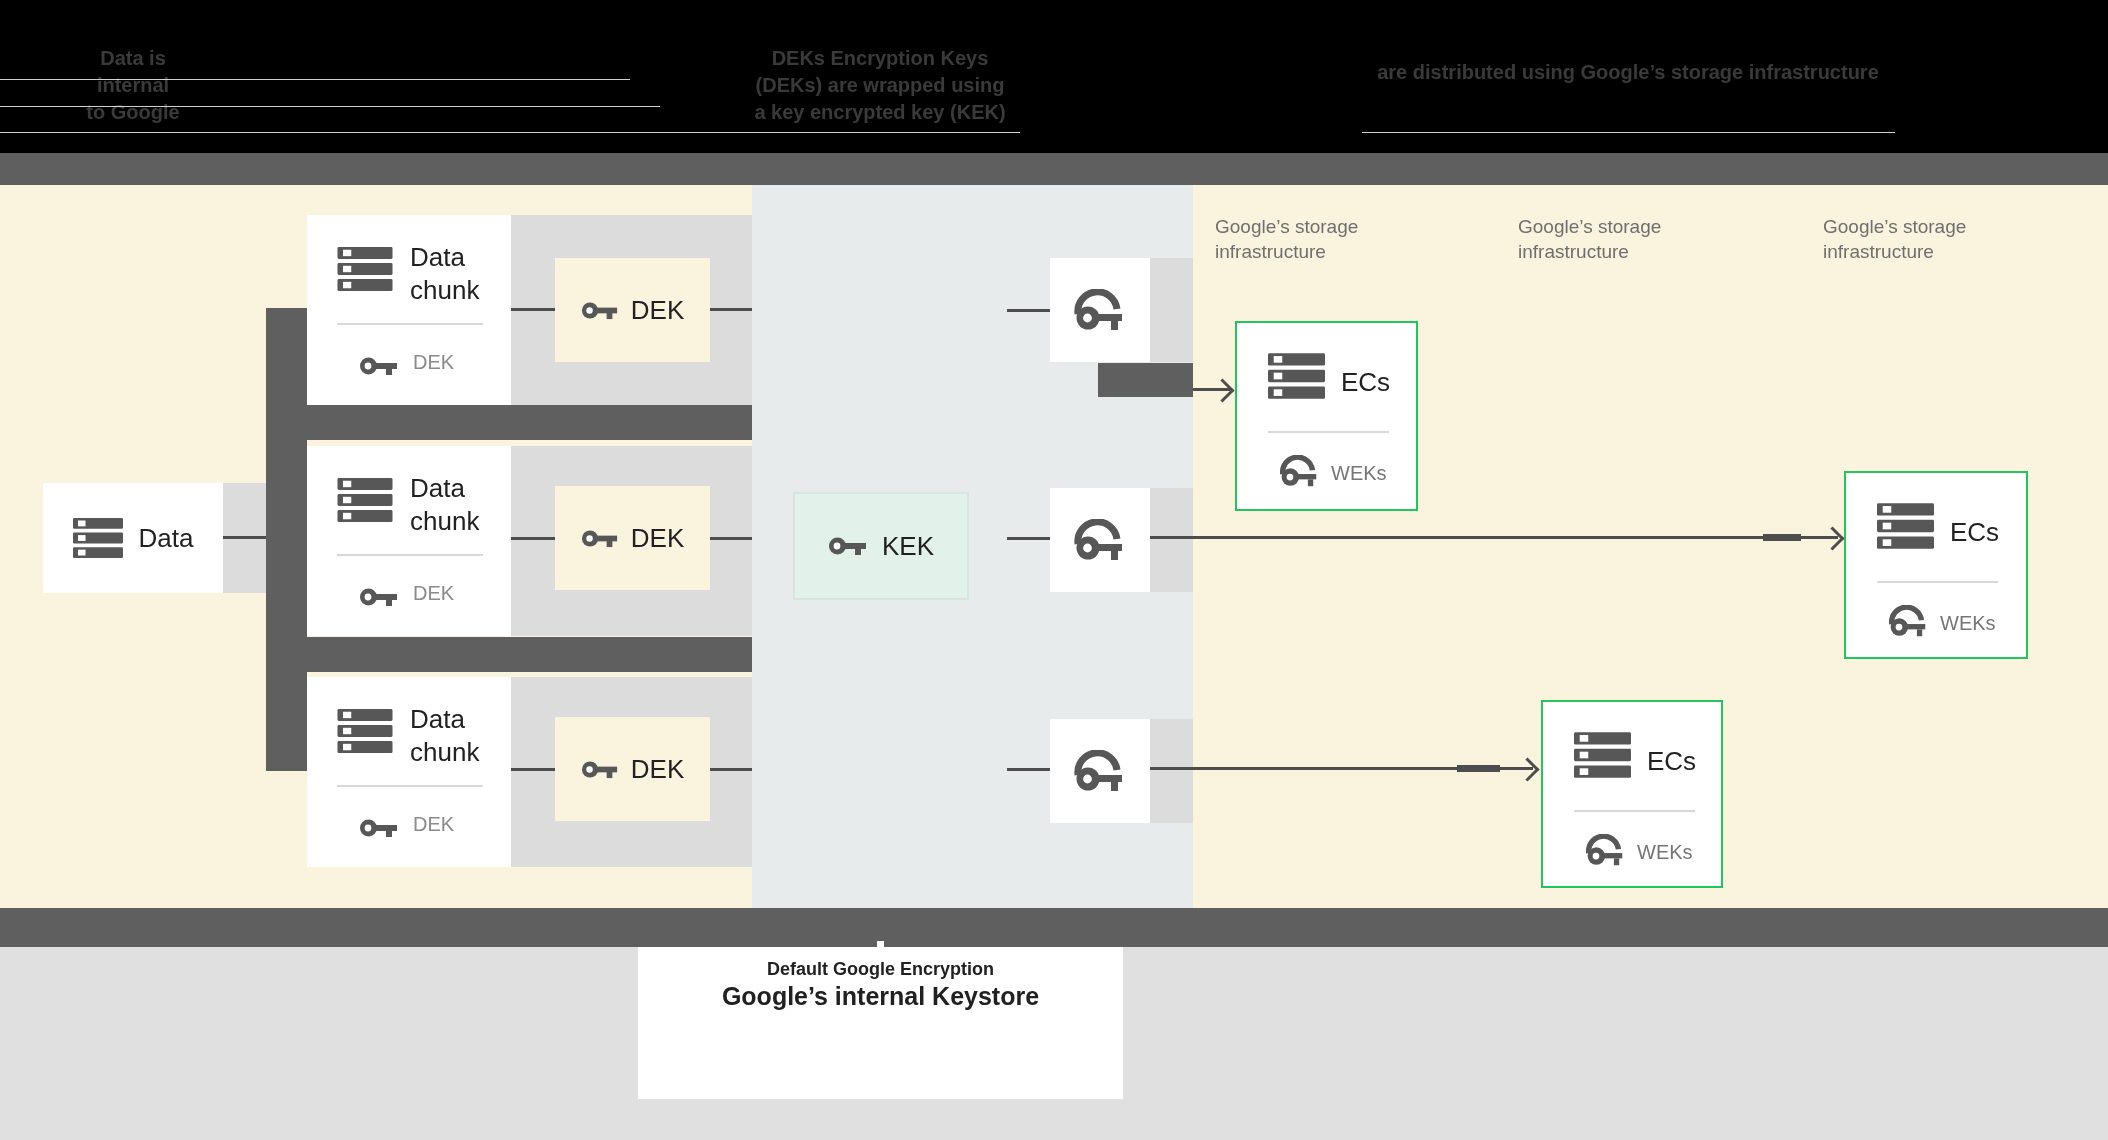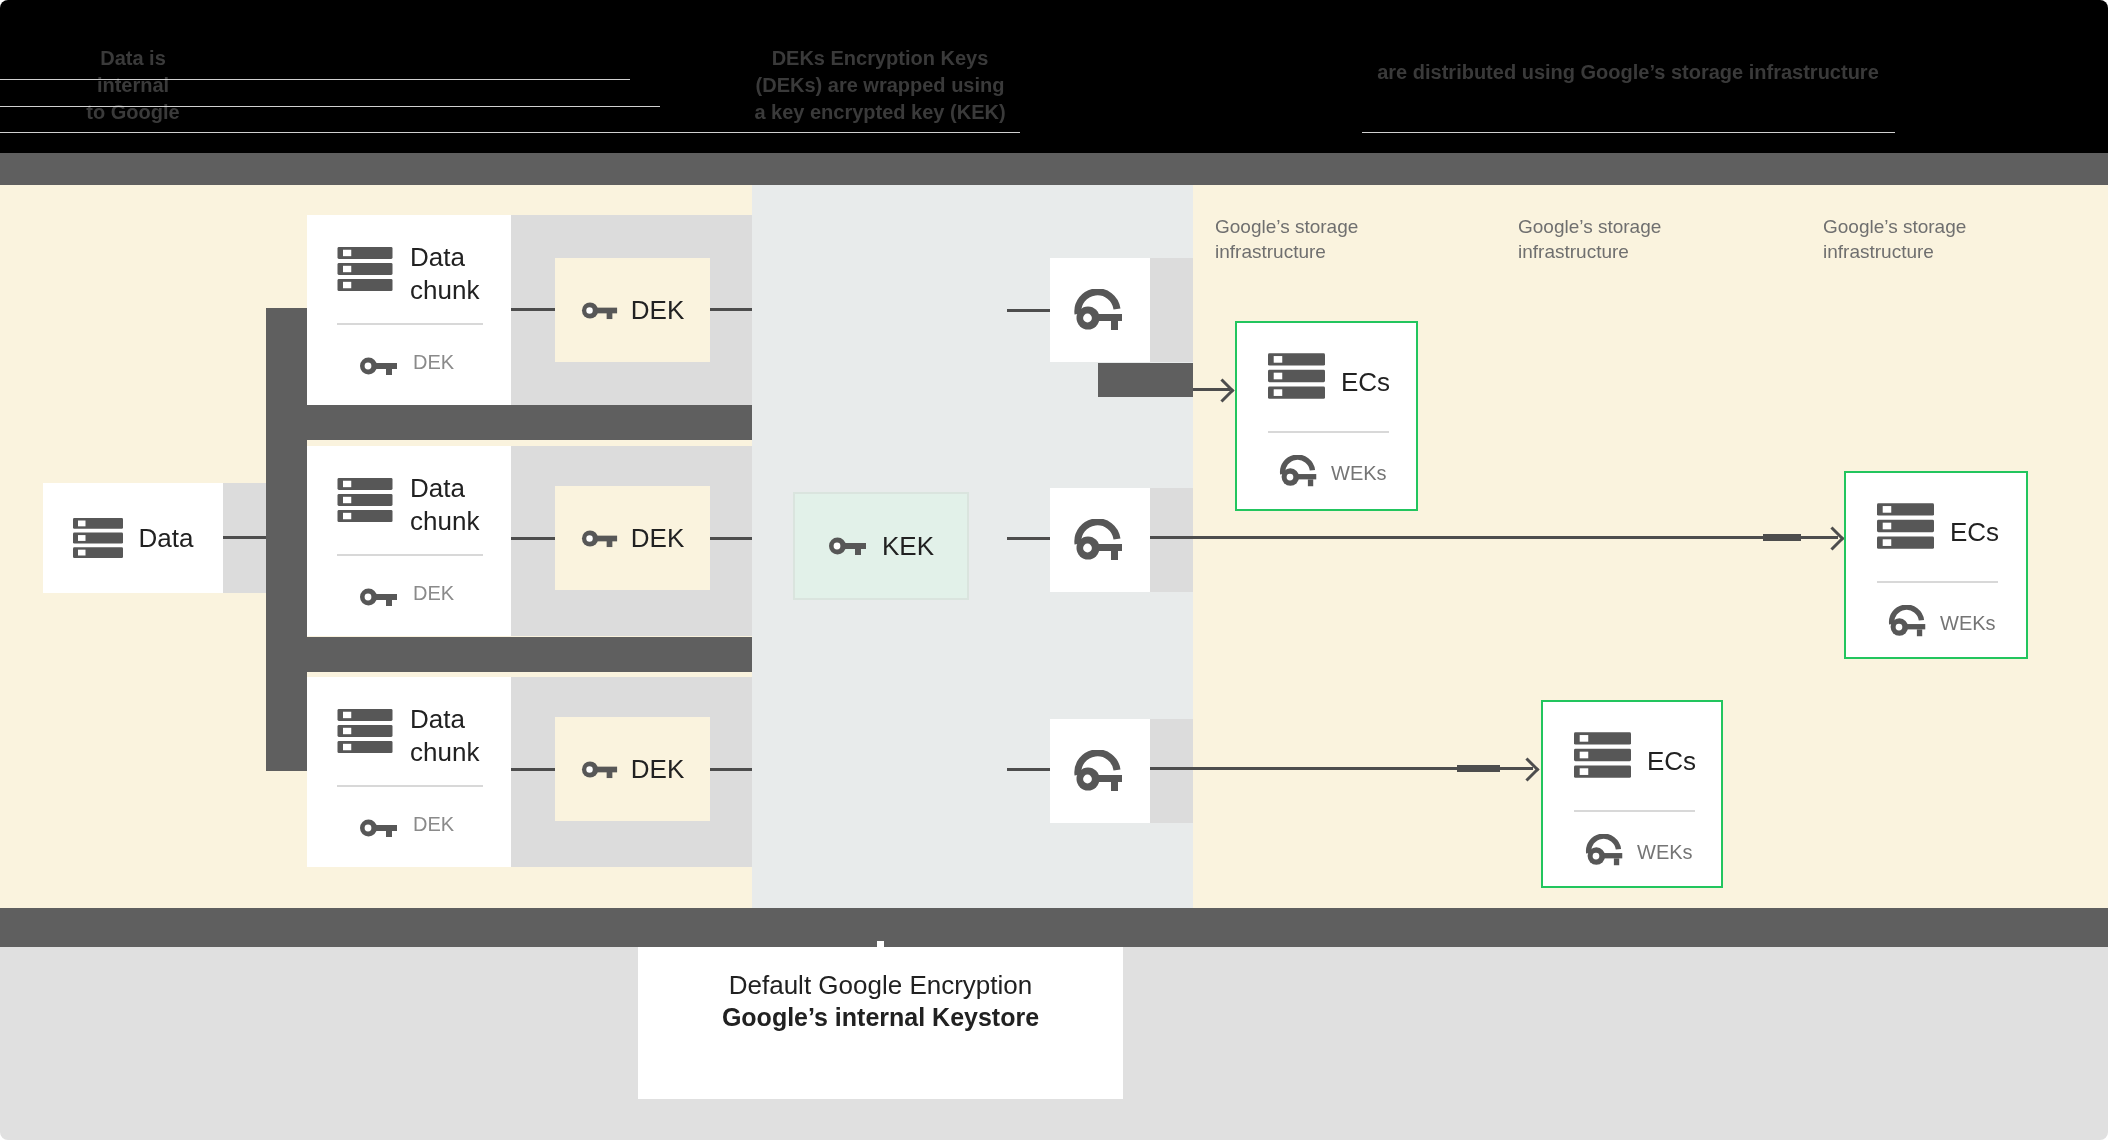--- a/index.html
+++ b/index.html
@@ -1,18 +1,18 @@
 <!DOCTYPE html>
 <html><head>
 <meta charset="utf-8">
 <style>
   html,body{margin:0;padding:0;background:#ffffff;}
   #stage{
     position:relative;width:2108px;height:1140px;overflow:hidden;
-    font-family:"Liberation Sans",sans-serif;color:#212121;border-radius:8px;
+    font-family:"Liberation Sans",sans-serif;color:#212121;
   }
   .abs{position:absolute;}
   
   .hdr{background:#000000;left:0;top:0;width:2108px;height:153px;}
   .hdr-col{position:absolute;top:45px;text-align:center;color:#3a3a3a;
     font-size:20px;line-height:27px;font-weight:bold;}
   .hairline{position:absolute;height:1px;background:rgba(245,245,245,.85);}
   .bar{background:#5f5f5f;}
   
   .sec-yellow{background:#faf3de;}
@@ -30,21 +30,21 @@
     border-right:3px solid #4d4d4d;transform:rotate(45deg);}
   .big-label{font-size:26px;color:#212121;}
   .gray-label{font-size:20px;color:#757575;}
   .divider{position:absolute;height:2px;background:#d8d8d8;}
   .dek-box{background:#faf3de;}
   .kek-box{background:#e2f1e9;border:2px solid #dae4de;box-sizing:border-box;}
   .chunk-title{position:absolute;left:103px;top:26px;font-size:26px;line-height:33px;color:#212121;}
   .small-key-label{position:absolute;left:106px;top:136px;font-size:20px;color:#8a8a8a;}
   
   .caption-box{background:#ffffff;text-align:center;}
-  .caption-title{margin-top:23px;font-size:26px;font-weight:normal;color:#212121;}
+  .caption-title{margin-top:12px;font-size:18px;font-weight:bold;color:#212121;}
   .caption-line{font-size:25px;line-height:32px;color:#212121;}
   svg{display:block;}
 </style>
 </head>
 <body>
 
 <svg width="0" height="0" style="position:absolute">
   <defs>
     <g id="data-icon-g" fill="#575757">
       <rect x="0" y="0" width="60" height="13" rx="1.5"></rect>

